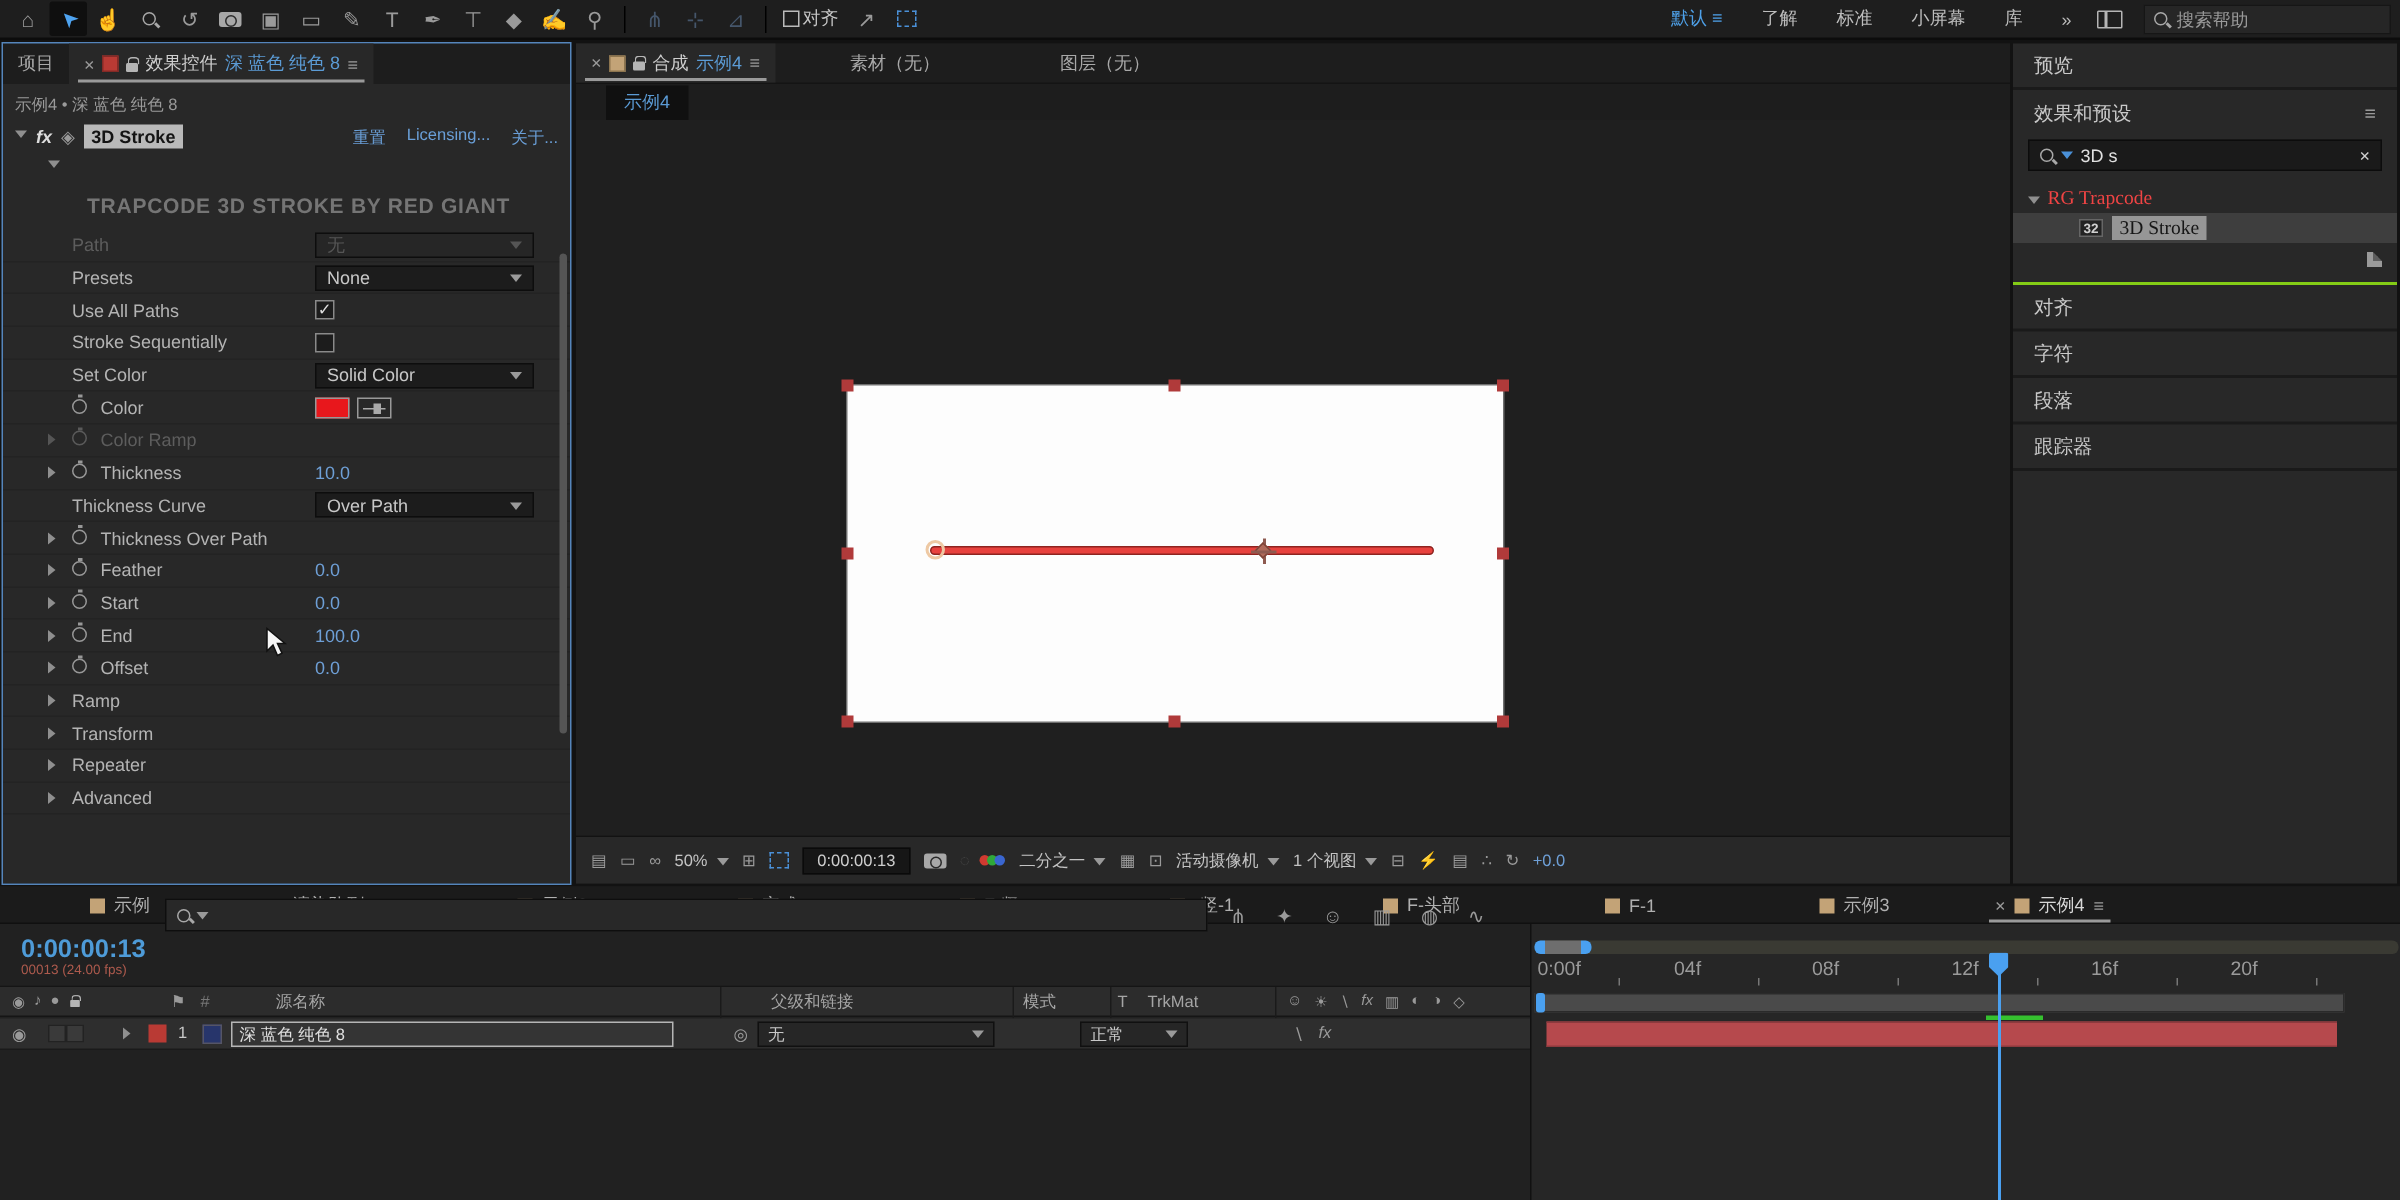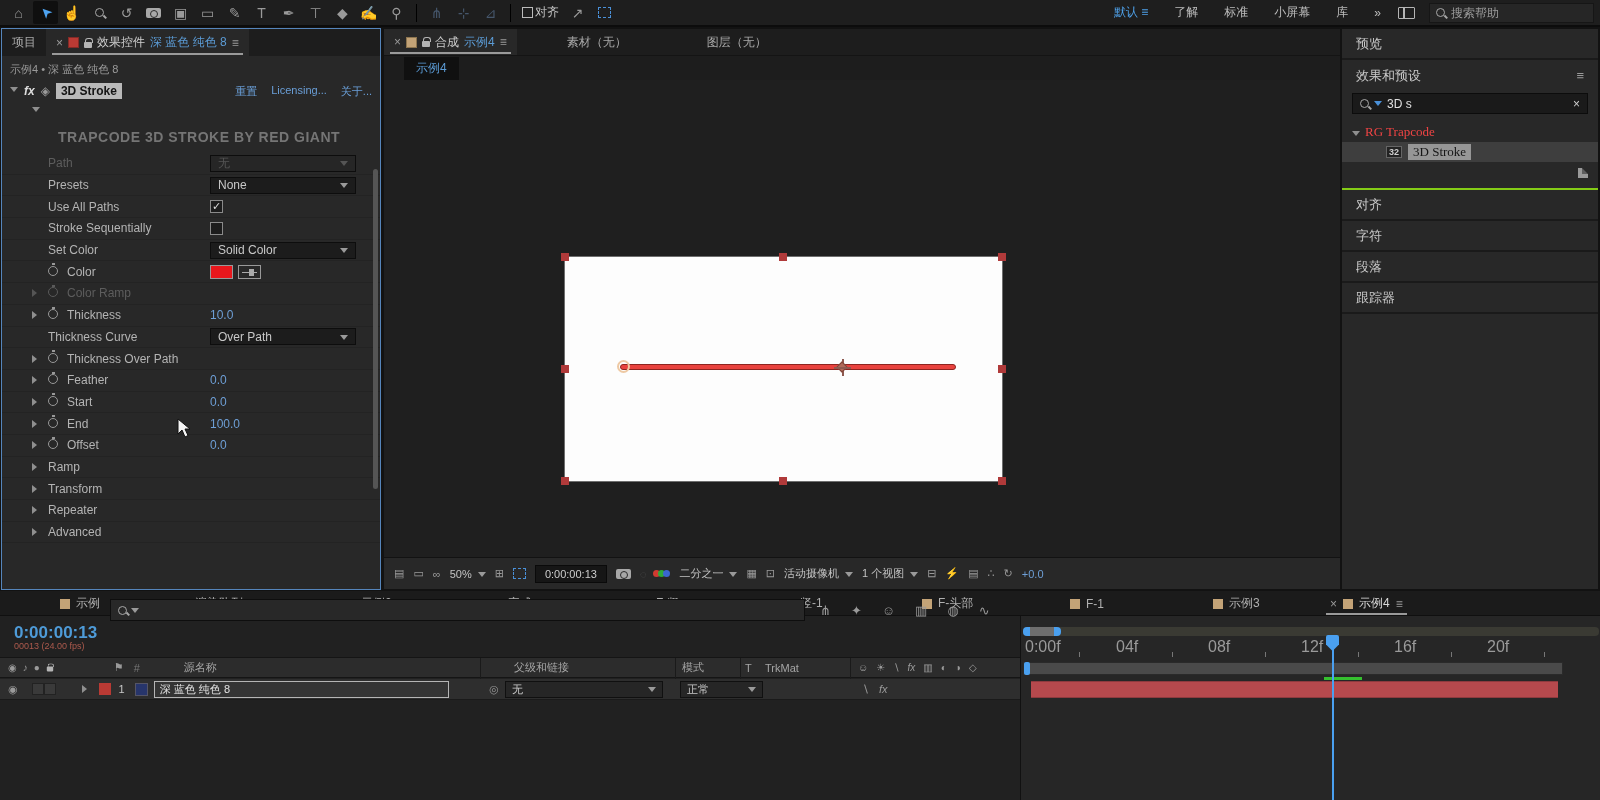--- a/index.html
+++ b/index.html
@@ -117,21 +117,21 @@
   #tctime{color:#4e9bd8;font-weight:bold;font-size:17px;font-family:"Liberation Sans",sans-serif}
   #tcframes{color:#ad5a4d;font-size:9px;margin-top:-2px}
   #tlsearch{position:absolute;left:110px;top:8px;width:695px;height:22px;background:#282828;border:1px solid #0e0e0e;display:flex;align-items:center;gap:4px;padding:0 7px}
   .tlicons{position:absolute;top:12px;display:flex;gap:20px;font-size:13px;color:#9a9a9a}
   #tlheader{position:absolute;left:0;top:66px;width:1020px;height:21px;background:#2c2c2c;border-top:1px solid #151515;border-bottom:1px solid #151515;display:flex;align-items:center;font-size:11px;color:#a5a5a5}
   .colsep{width:1px;height:21px;background:#1a1a1a;position:absolute;top:0}
   #layerrow{position:absolute;left:0;top:88px;width:1020px;height:21px;background:#2e2e2e;border-bottom:1px solid #1a1a1a;display:flex;align-items:center;font-size:11px}
   .minidd{height:17px;background:#262626;border:1px solid #101010;color:#c8c8c8;display:flex;align-items:center;padding:0 6px;font-size:11px}
   #trackarea{position:absolute;left:1020px;top:25px;width:580px;height:184px;background:#262626;border-left:1px solid #111}
   #tlzoom{position:absolute;left:2px;top:11px;width:576px;height:9px;background:#3a3a33;border-radius:4px}
-  #tlruler{position:absolute;left:0;top:22px;width:580px;height:22px;color:#9a9a9a;font-size:16px}
+  #tlruler{position:absolute;left:0;top:22px;width:580px;height:22px;color:#9a9a9a;font-size:13px}
   .rtick{position:absolute;top:14px;width:1px;height:5px;background:#777}
   #workarea{position:absolute;left:2px;top:46px;width:540px;height:13px;background:#4a4a4a;border:1px solid #2a2a2a}
   #wacap{position:absolute;left:0;top:-1px;width:6px;height:13px;background:#4aa0f0;border-radius:2px}
   #greenbar{position:absolute;left:303px;top:61px;width:38px;height:3px;background:#35c02f}
   #redbar{position:absolute;left:10px;top:65px;width:527px;height:17px;background:#b6494d;border-top:1px solid #8e3a3e;border-bottom:1px solid #8e3a3e}
   #playhead{position:absolute;left:305px;top:19px;width:13px;height:16px;background:#4aa0f0;border-radius:2px 2px 0 0;clip-path:polygon(0 0,100% 0,100% 60%,50% 100%,0 60%)}
   #phline{position:absolute;left:311px;top:33px;width:1.5px;height:151px;background:#4aa0f0}
   .avblock{width:12px;height:12px;background:#3a3a3a;border:1px solid #222;display:inline-block}
 
   
@@ -606,21 +606,21 @@
     <i class="tri-r" style="margin-left:26px"></i>
     <span style="width:12px;height:12px;background:#b93a34;margin-left:8px"></span>
     <span style="margin-left:8px;color:#c8c8c8">1</span>
     <span style="width:13px;height:13px;background:#27356b;border:1px solid #556;margin-left:10px"></span>
     <span style="margin-left:6px;width:295px;height:17px;border:1px solid #b5b5b5;background:#343434;display:flex;align-items:center;padding:0 5px;color:#e0e0e0">深 蓝色 纯色 8</span>
     <i class="ic" style="position:absolute;left:489px">◎</i>
     <span class="minidd" style="position:absolute;left:505px;width:158px">
         <span>无</span>
         <i class="caret-d" style="margin-left:auto;margin-top:4px"></i>
       </span>
-    <span class="minidd" style="position:absolute;left:680px;width:83px">
+    <span class="minidd" style="position:absolute;left:720px;width:72px">
         <span>正常</span>
         <i class="caret-d" style="margin-left:auto;margin-top:4px"></i>
       </span>
     <span style="position:absolute;left:862px;display:flex;gap:10px;color:#9a9a9a">
       <i class="ic">∖</i>
       <i class="ic" style="font-style:italic">fx</i>
     </span>
   </div>
 
   <div id="trackarea">

